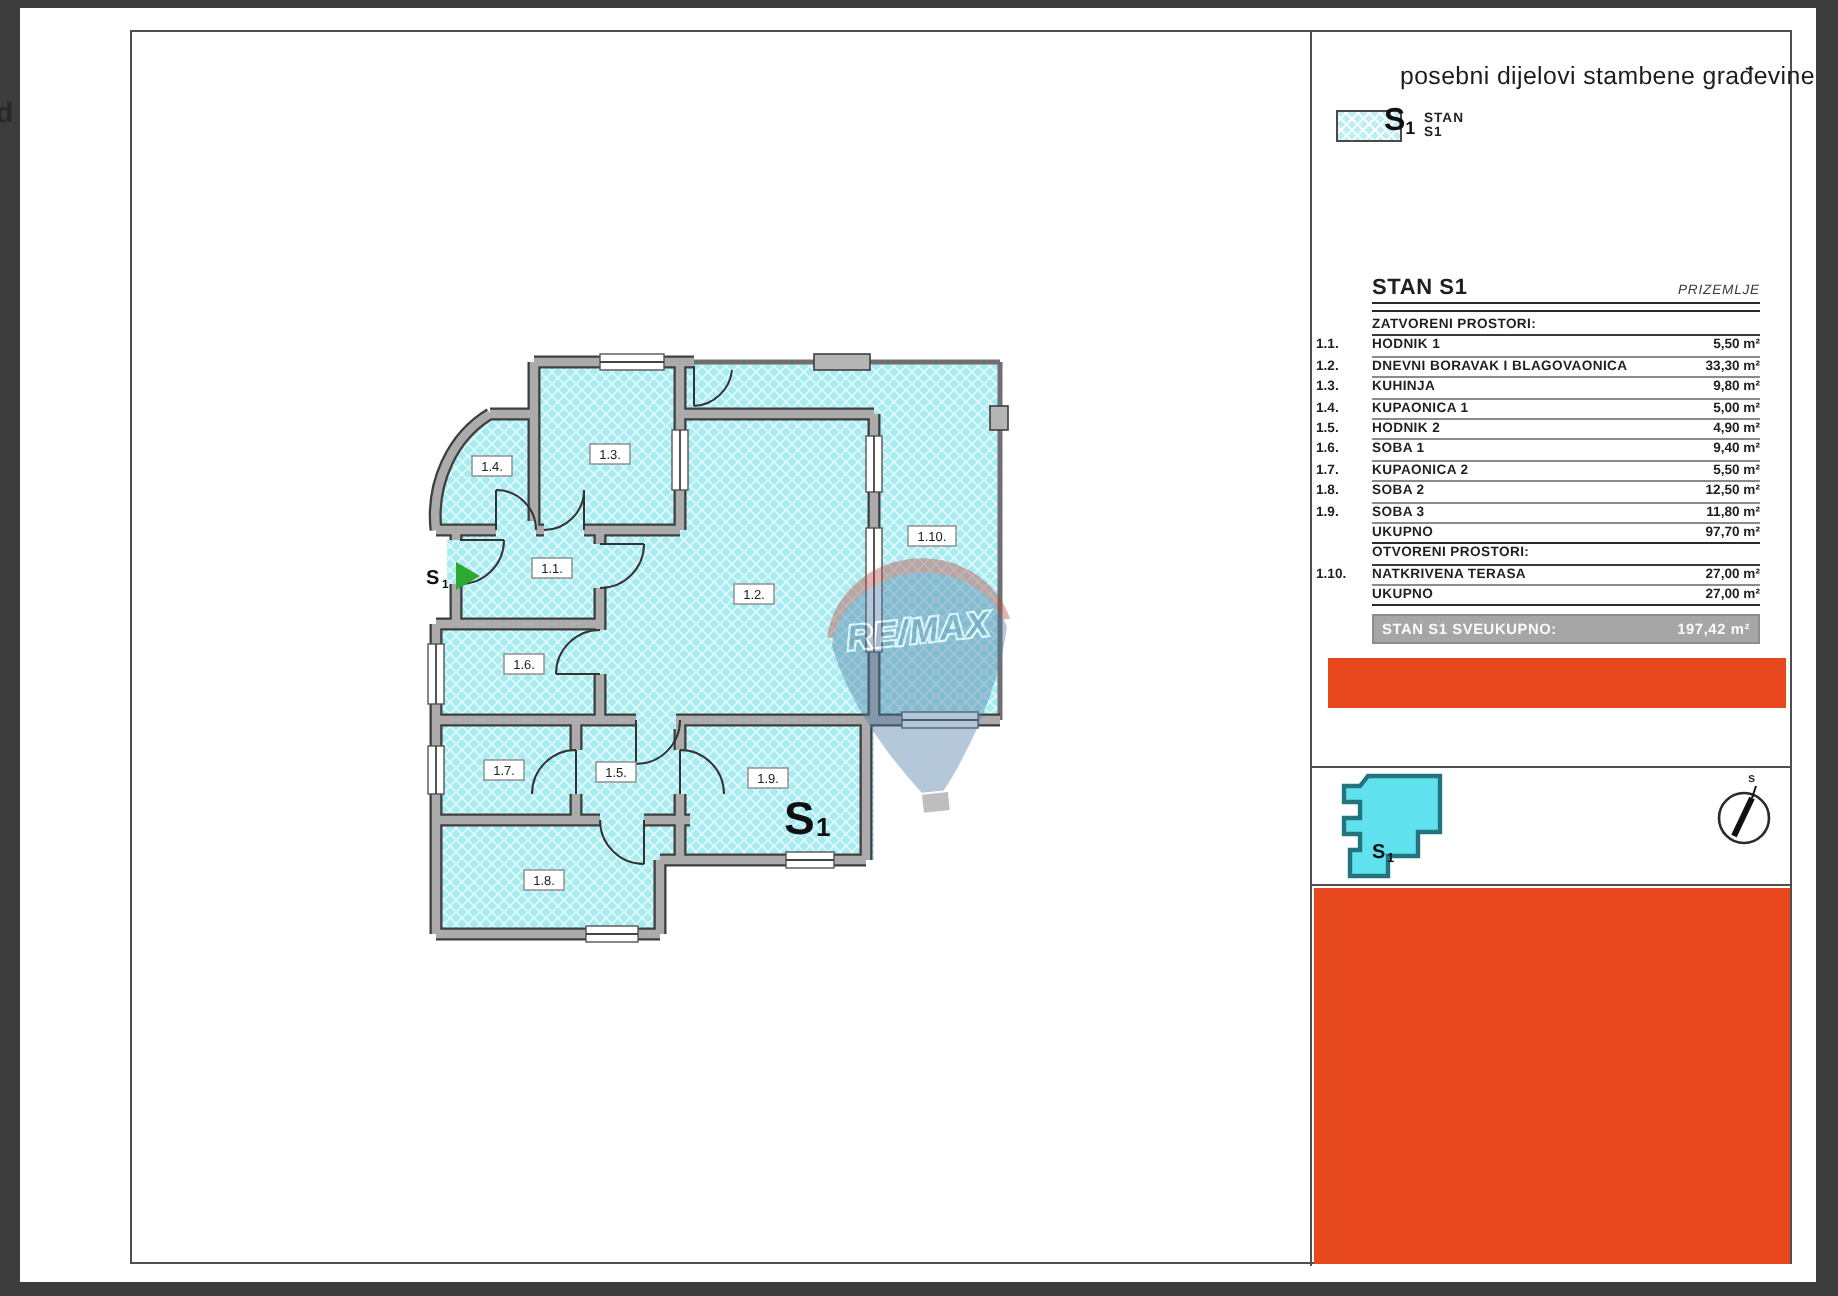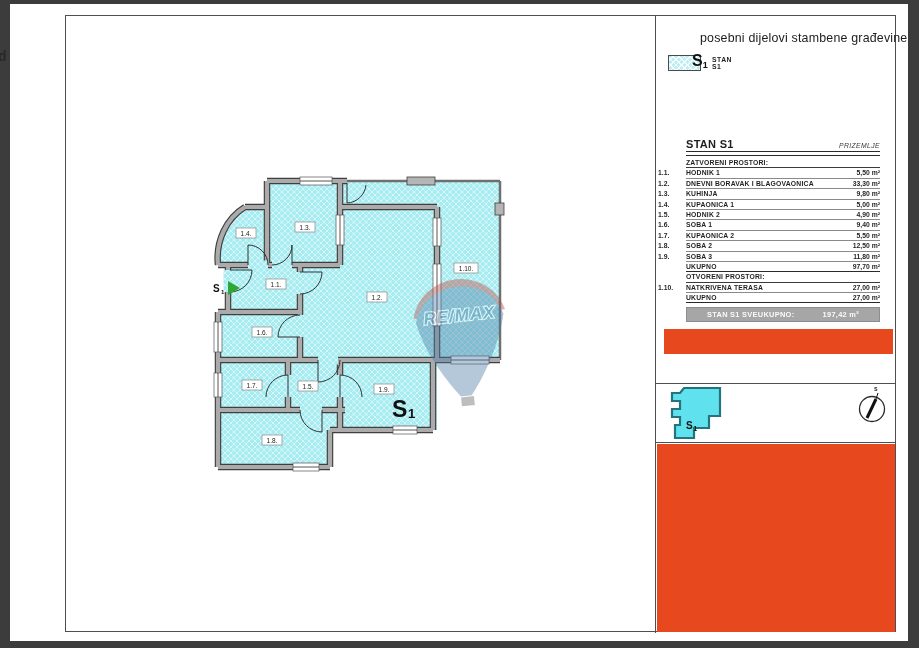--- a/index.html
+++ b/index.html
@@ -30,21 +30,21 @@
   .thead .t1{font-size:11px;letter-spacing:.3px;}
   .thead .t2{font-size:6.8px;font-style:italic;font-weight:normal;color:#3a3a3a;letter-spacing:.4px;}
   .dbl{margin-left:28px;height:3px;border-top:1.2px solid #2a2a2a;border-bottom:1px solid #2a2a2a;margin-bottom:2px;}
   .trow{display:flex;height:10.4px;line-height:10.4px;font-size:6.8px;}
   .trow .num{width:28px;}
   .trow .body{flex:1;display:flex;justify-content:space-between;border-bottom:.8px solid #8a8a8a;}
   .trow.sec .body{border-bottom:1px solid #3a3a3a;letter-spacing:.3px;}
   .trow.tot .body{border-bottom:1px solid #2a2a2a;}
   .trow .nm{letter-spacing:.2px;}
   .grandbar{margin-left:28px;margin-top:4px;height:13px;line-height:13px;background:#a6a6a6;border:1px solid #8d8d8d;
-    color:#fbfbfb;font-size:7.4px;display:flex;justify-content:space-between;padding:0 20px;letter-spacing:.3px;}
+    color:#fbfbfb;font-size:7.4px;display:flex;justify-content:space-between;padding:0 4px;letter-spacing:.3px;}
   .orangebar{position:absolute;left:664px;top:329px;width:229px;height:25px;background:#e8481e;}
   .orangeblock{position:absolute;left:657px;top:444px;width:238px;height:188px;background:#e8481e;}
 
   .planlayer{position:absolute;left:0;top:0;}
   svg text{font-family:"Liberation Sans", sans-serif;}
 </style>
 </head>
 <body>
 
 <span class="edge-frag">d</span>

